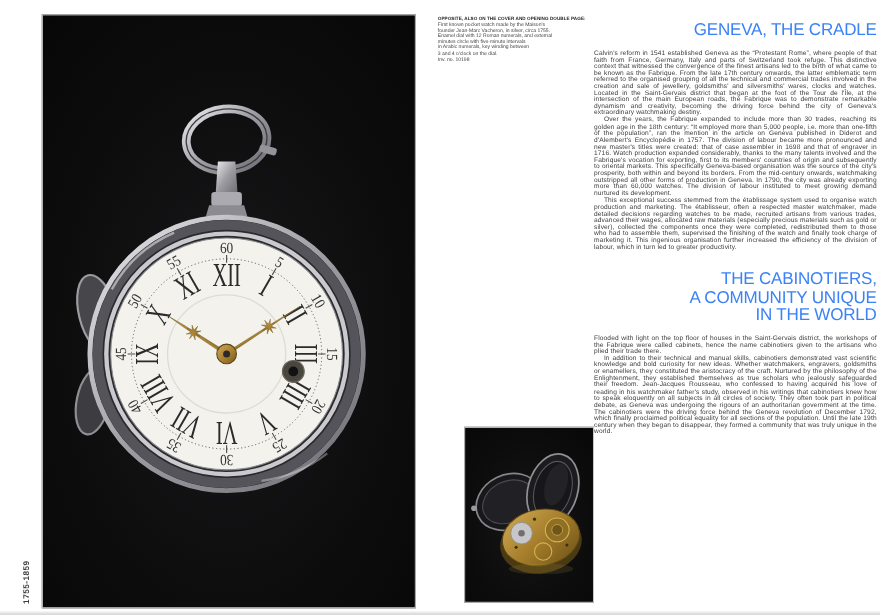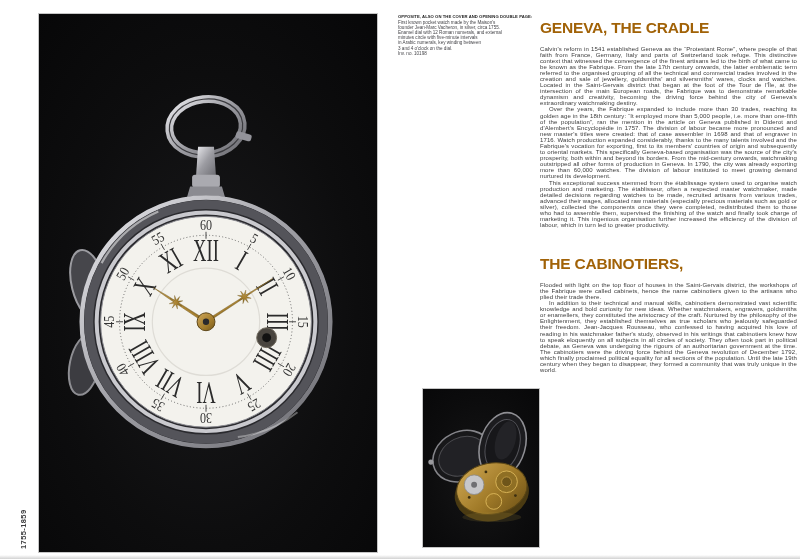--- a/index.html
+++ b/index.html
@@ -26,24 +26,24 @@
     font-size:4.6px;line-height:5.1px;color:#46464a;
   }
   .caption .hdr{
     font-size:4.2px;font-weight:bold;color:#1c1c1c;letter-spacing:.05px;
     white-space:nowrap;margin-bottom:1px;
   }
   .caption .cl{white-space:nowrap;}
   
   .col{position:absolute;left:540px;top:20px;width:257px;}
   .sec-title{
-    margin:0 0 9px 0;font-weight:700;color:#a16207;
-    font-size:15.5px;line-height:16.5px;letter-spacing:-.2px;
-  }
-  .sec-title.second{margin-top:28px;}
+    margin:0 0 9px 0;font-weight:400;color:#3b82f6;
+    font-size:15.5px;line-height:16.5px;letter-spacing:-.2px;text-align:right;
+  }
+  .sec-title.second{margin-top:18px;}
   .col p{
     margin:0;font-size:6px;line-height:6.1px;letter-spacing:.12px;
     text-align:justify;color:#3b3b3b;
   }
   .col p.ind{text-indent:9px;}
   
   .photo-bottom{
     position:absolute;left:422px;top:388px;width:118px;height:160px;
     background:#0b0b0c;border:1px solid #c6c6c6;box-sizing:border-box;
   }
@@ -187,20 +187,22 @@
 <div class="col">
   <h1 class="sec-title">
     <div>GENEVA, THE CRADLE</div>
   </h1>
   <p>Calvin's reform in 1541 established Geneva as the “Protestant Rome”, where people of that faith from France, Germany, Italy and parts of Switzerland took refuge. This distinctive context that witnessed the convergence of the finest artisans led to the birth of what came to be known as the Fabrique. From the late 17th century onwards, the latter emblematic term referred to the organised grouping of all the technical and commercial trades involved in the creation and sale of jewellery, goldsmiths' and silversmiths' wares, clocks and watches. Located in the Saint-Gervais district that began at the foot of the Tour de l'Île, at the intersection of the main European roads, the Fabrique was to demonstrate remarkable dynamism and creativity, becoming the driving force behind the city of Geneva's extraordinary watchmaking destiny.</p>
   <p class="ind">Over the years, the Fabrique expanded to include more than 30 trades, reaching its golden age in the 18th century: “It employed more than 5,000 people, i.e. more than one-fifth of the population”, ran the mention in the article on Geneva published in Diderot and d'Alembert's Encyclopédie in 1757. The division of labour became more pronounced and new master's titles were created: that of case assembler in 1698 and that of engraver in 1716. Watch production expanded considerably, thanks to the many talents involved and the Fabrique's vocation for exporting, first to its members' countries of origin and subsequently to oriental markets. This specifically Geneva-based organisation was the source of the city's prosperity, both within and beyond its borders. From the mid-century onwards, watchmaking outstripped all other forms of production in Geneva. In 1790, the city was already exporting more than 60,000 watches. The division of labour instituted to meet growing demand nurtured its development.</p>
   <p class="ind">This exceptional success stemmed from the établissage system used to organise watch production and marketing. The établisseur, often a respected master watchmaker, made detailed decisions regarding watches to be made, recruited artisans from various trades, advanced their wages, allocated raw materials (especially precious materials such as gold or silver), collected the components once they were completed, redistributed them to those who had to assemble them, supervised the finishing of the watch and finally took charge of marketing it. This ingenious organisation further increased the efficiency of the division of labour, which in turn led to greater productivity.</p>
 
   <h1 class="sec-title second">
     <div>THE CABINOTIERS,</div>
+    <div>A COMMUNITY UNIQUE</div>
+    <div>IN THE WORLD</div>
   </h1>
   <p>Flooded with light on the top floor of houses in the Saint-Gervais district, the workshops of the Fabrique were called cabinets, hence the name cabinotiers given to the artisans who plied their trade there.</p>
   <p class="ind">In addition to their technical and manual skills, cabinotiers demonstrated vast scientific knowledge and bold curiosity for new ideas. Whether watchmakers, engravers, goldsmiths or enamellers, they constituted the aristocracy of the craft. Nurtured by the philosophy of the Enlightenment, they established themselves as true scholars who jealously safeguarded their freedom. Jean-Jacques Rousseau, who confessed to having acquired his love of reading in his watchmaker father's study, observed in his writings that cabinotiers knew how to speak eloquently on all subjects in all circles of society. They often took part in political debate, as Geneva was undergoing the rigours of an authoritarian government at the time. The cabinotiers were the driving force behind the Geneva revolution of December 1792, which finally proclaimed political equality for all sections of the population. Until the late 19th century when they began to disappear, they formed a community that was truly unique in the world.</p>
 </div>
 
 <div class="photo-bottom">
   <svg viewBox="0 0 118 160" xmlns="http://www.w3.org/2000/svg">
     <defs>
       <radialGradient id="bg2" cx="50%" cy="55%" r="80%">
         <stop offset="0%" stop-color="#161617"></stop>

